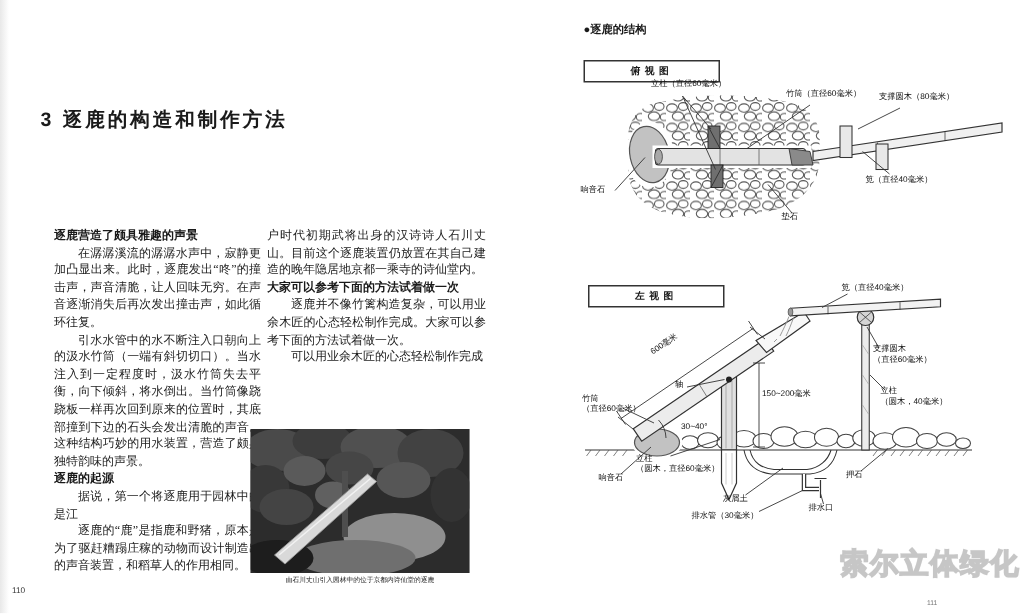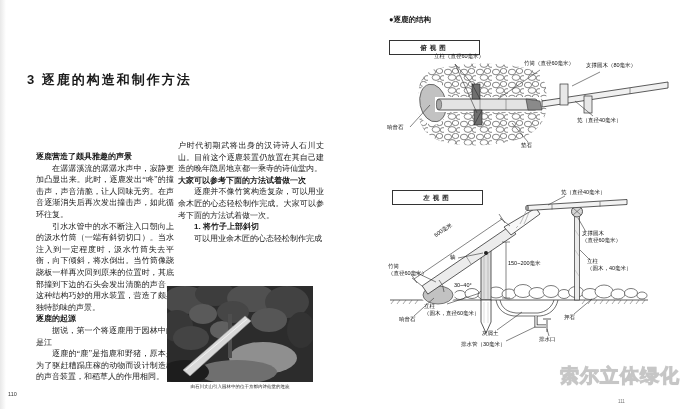--- a/index.html
+++ b/index.html
@@ -6,21 +6,21 @@
   .page{position:relative;width:680px;height:409px;background:#ffffff;overflow:hidden;
         font-family:"Liberation Sans","DejaVu Sans",sans-serif;color:#1a1a1a;}
   .edge{position:absolute;left:0;top:0;width:6px;height:409px;
         background:linear-gradient(to right,#d9d9d9,#ffffff);opacity:.6;}
   
   .book-title{position:absolute;left:27px;top:71px;font-size:13px;font-weight:bold;
               letter-spacing:2px;white-space:nowrap;}
   .col{position:absolute;font-family:"Liberation Serif","DejaVu Serif",serif;
        font-size:8px;line-height:11.6px;text-align:justify;margin-left:11px;}
   .col1{left:25px;top:151px;width:138px;}
-  .col2{left:167px;top:140px;width:146px;}
+  .col2{left:167px;top:151px;width:146px;}
   .col h4{margin:0;font-size:8px;font-weight:bold;
           font-family:"Liberation Sans","DejaVu Sans",sans-serif;}
   .col p{margin:0;text-indent:2em;}
   .col p.noindent{text-indent:0;}
   .mt9{margin-top:9px;}
   .mt21{margin-top:21px;}
   .step{font-weight:bold;text-indent:1em;font-family:"Liberation Sans","DejaVu Sans",sans-serif;}
   .photo{position:absolute;left:167px;top:286px;width:146px;height:96px;
          background:#2e2e2e;overflow:hidden;}
   .caption{position:absolute;left:167px;top:384px;width:146px;font-size:4.5px;
@@ -60,21 +60,20 @@
     <p>引水水管中的水不断注入口朝向上的汲水竹筒（一端有斜切切口）。当水注入到一定程度时，汲水竹筒失去平衡，向下倾斜，将水倒出。当竹筒像跷跷板一样再次回到原来的位置时，其底部撞到下边的石头会发出清脆的声音。这种结构巧妙的用水装置，营造了颇具独特韵味的声景。</p>
     <h4 class="mt9">逐鹿的起源</h4>
     <p>据说，第一个将逐鹿用于园林中的是江</p>
     <p>逐鹿的“鹿”是指鹿和野猪，原本是为了驱赶糟蹋庄稼的动物而设计制造出的声音装置，和稻草人的作用相同。</p>
   </div>
 
   <div class="col col2">
     <p class="noindent">户时代初期武将出身的汉诗诗人石川丈山。目前这个逐鹿装置仍放置在其自己建造的晚年隐居地京都一乘寺的诗仙堂内。</p>
     <h4 class="mt21">大家可以参考下面的方法试着做一次</h4>
     <p>逐鹿并不像竹篱构造复杂，可以用业余木匠的心态轻松制作完成。大家可以参考下面的方法试着做一次。</p>
-    <p class="step">1. 将竹子上部斜切</p>
     <p>可以用业余木匠的心态轻松制作完成</p>
   </div>
 
   <div class="photo">
     <svg width="146" height="96" viewBox="0 0 146 96">
       <rect x="0" y="0" width="146" height="96" fill="#2c2c2c"></rect>
       <ellipse cx="18" cy="14" rx="22" ry="14" fill="#4a4a4a"></ellipse>
       <ellipse cx="48" cy="8" rx="20" ry="12" fill="#3d3d3d"></ellipse>
       <ellipse cx="84" cy="12" rx="24" ry="14" fill="#505050"></ellipse>
       <ellipse cx="120" cy="16" rx="22" ry="16" fill="#424242"></ellipse>

